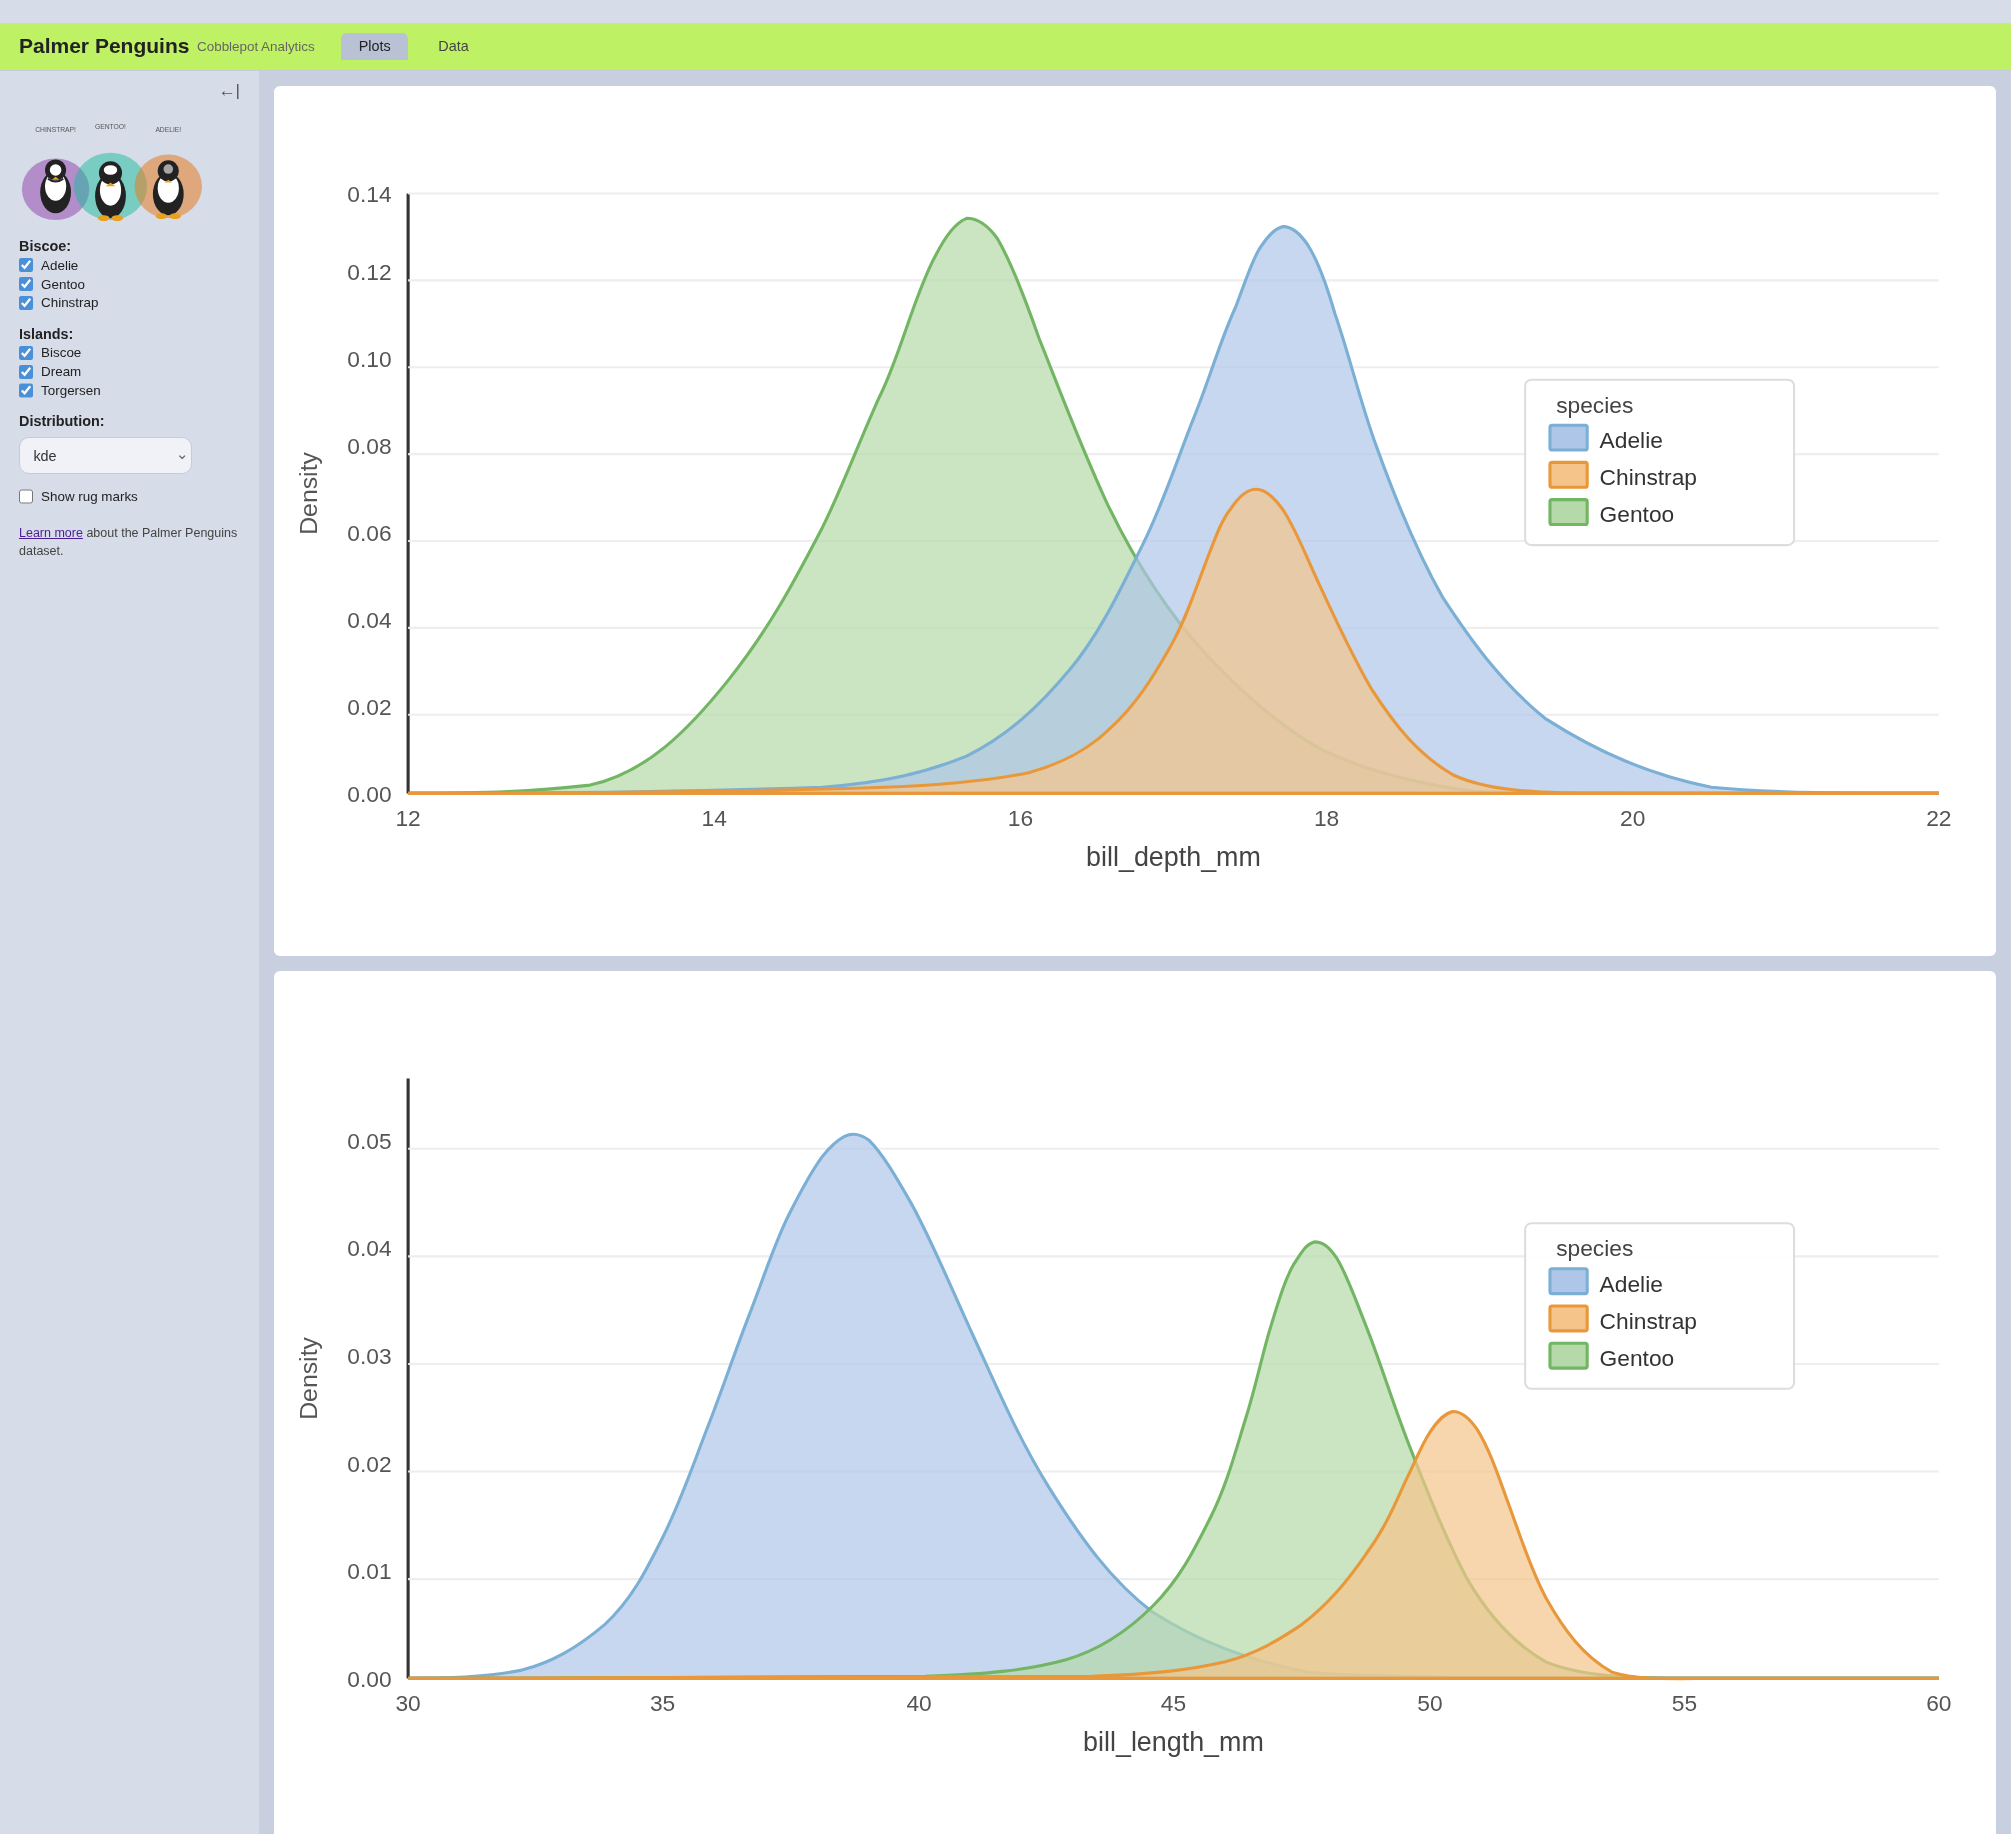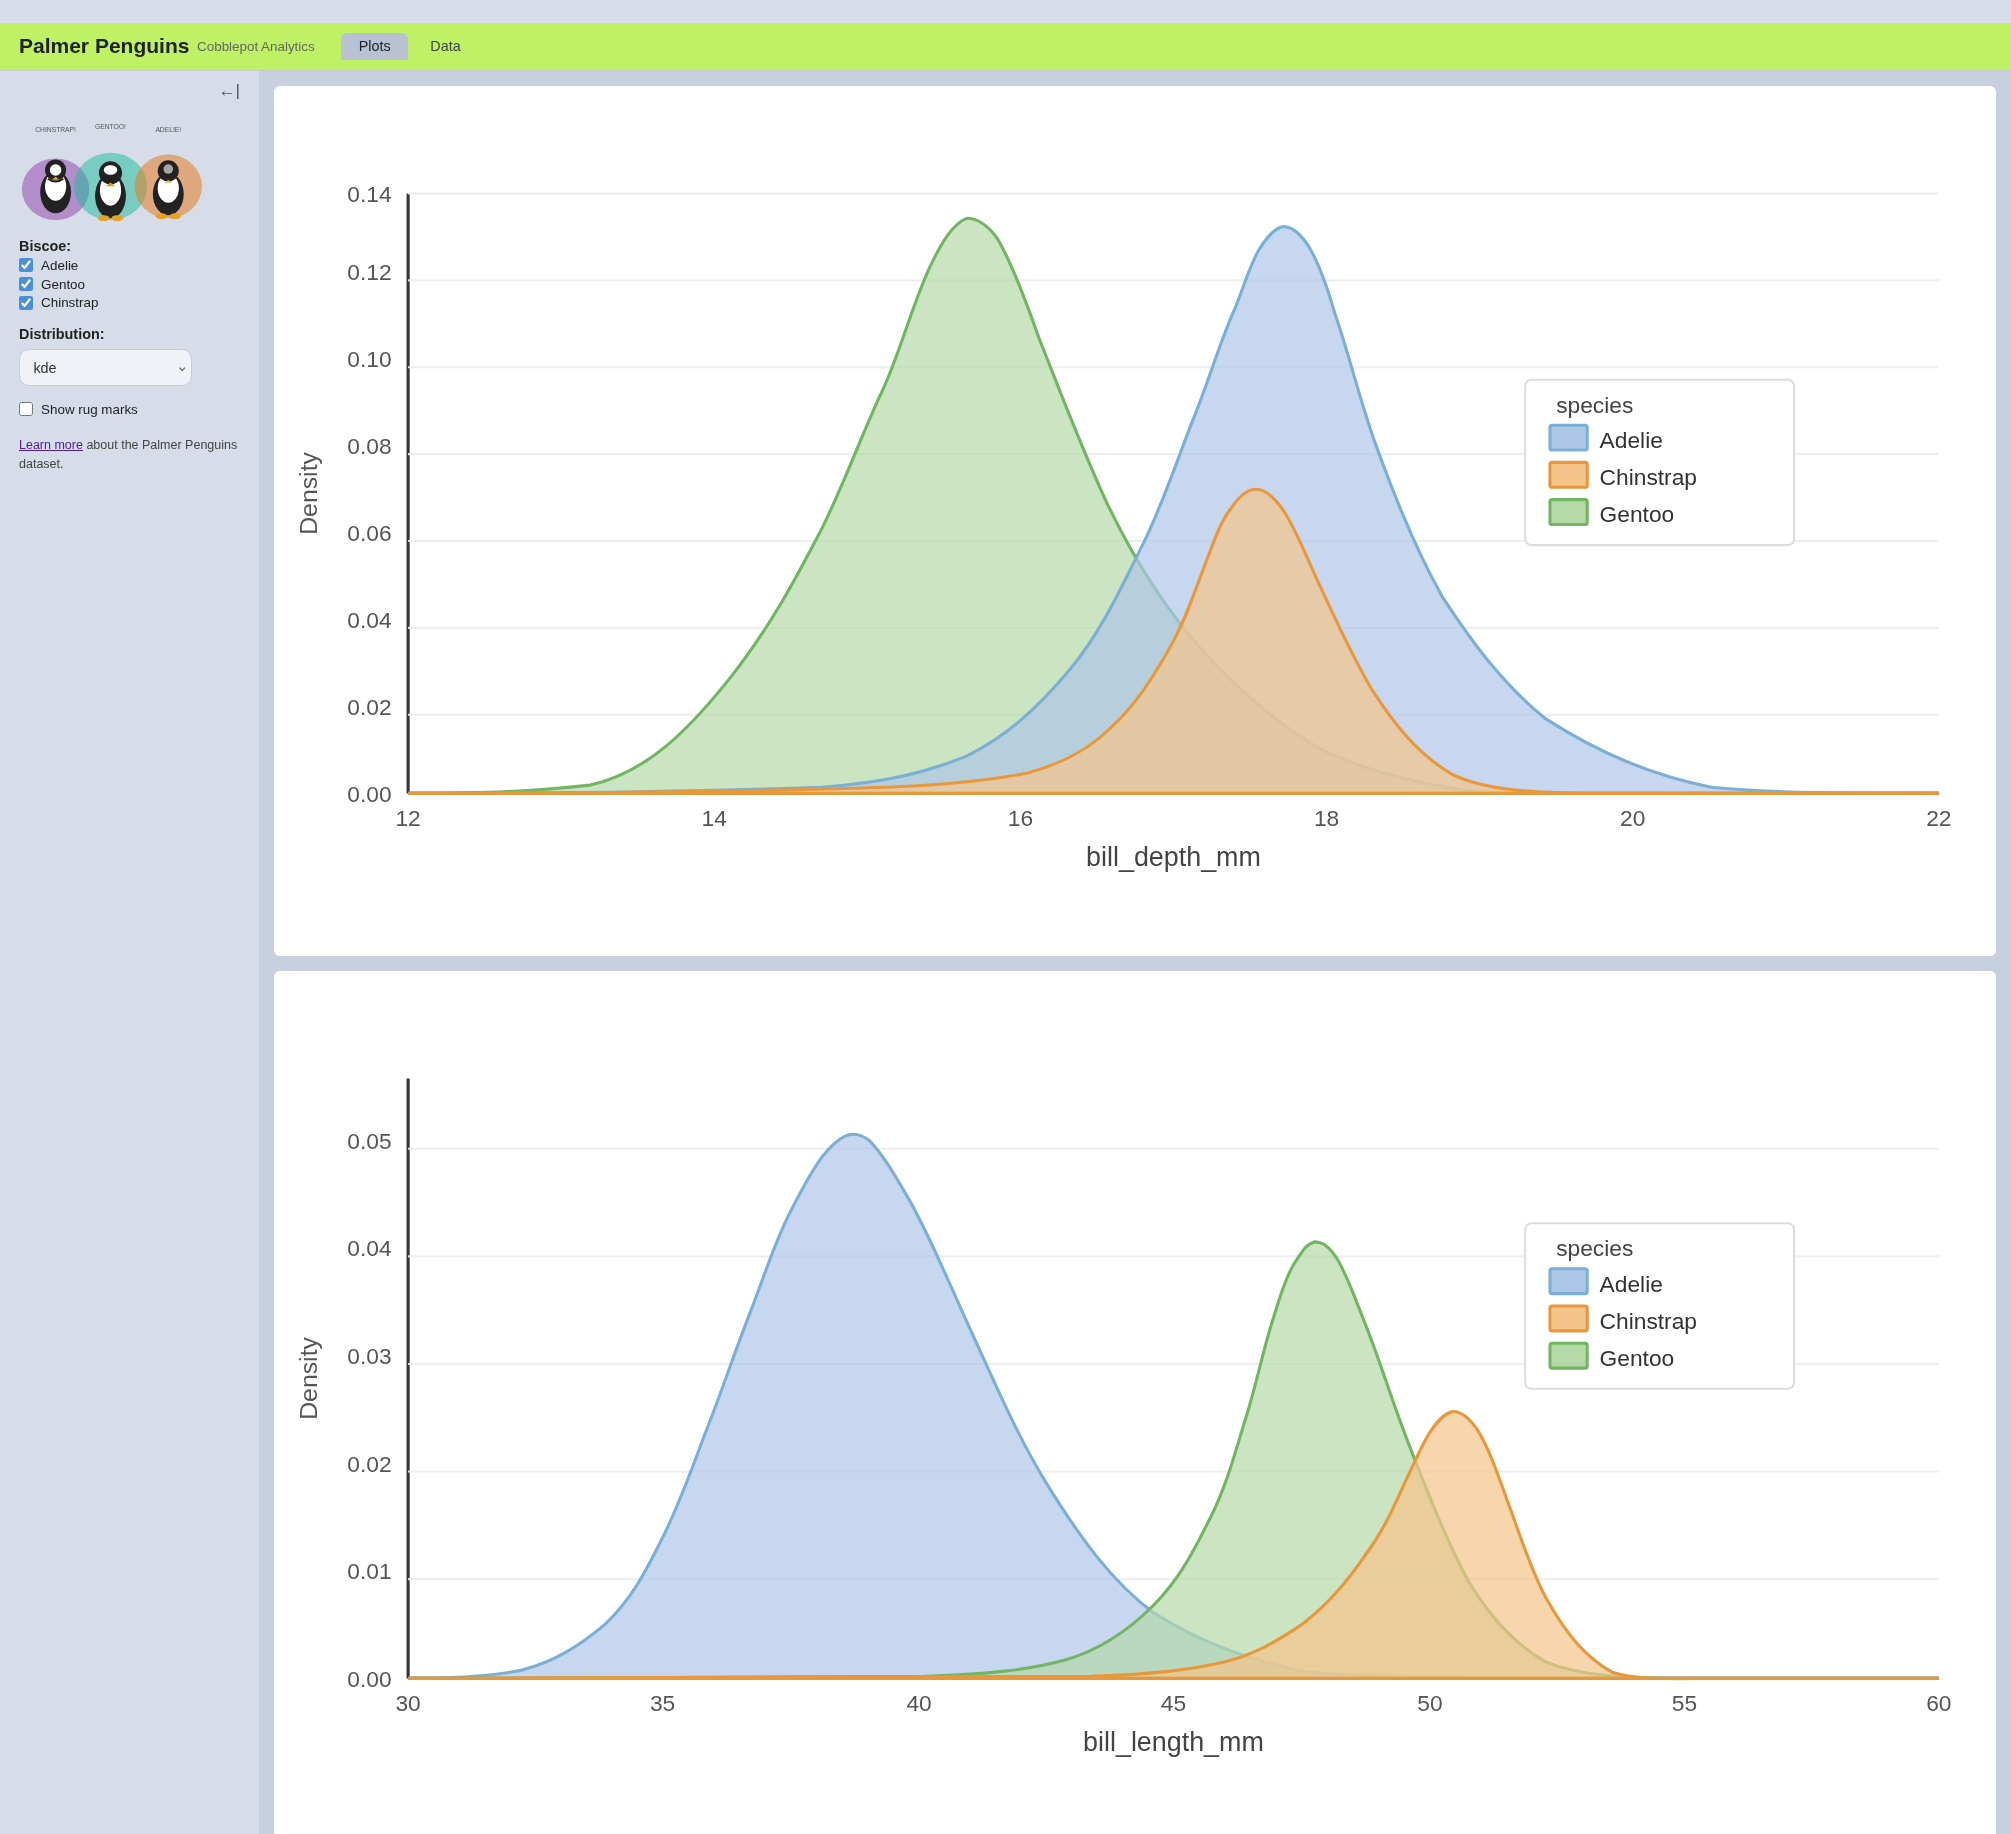--- a/index.html
+++ b/index.html
@@ -25,21 +25,21 @@
       font-weight: 700;
       color: #222;
     }
     .header-subtitle {
       font-size: 13.4px;
       color: #666;
       margin-right: 19px;
     }
     .tab-bar {
       display: flex;
-      gap: 5px;
+      gap: 13px;
     }
     .tab {
       padding: 5.8px 17.3px;
       border-radius: 5.8px 5.8px 0 0;
       font-size: 14.4px;
       cursor: pointer;
       color: #444;
       background: transparent;
       border: none;
     }
@@ -250,20 +250,32 @@
         <input type="checkbox" checked="" style=""> Adelie
       </label>
       <label class="checkbox-item">
         <input type="checkbox" checked="" style=""> Gentoo
       </label>
       <label class="checkbox-item">
         <input type="checkbox" checked="" style=""> Chinstrap
       </label>
     </div>
 
+    <div>
+      <div class="section-label">Islands:</div>
+      <label class="checkbox-item">
+        <input type="checkbox" checked="" style=""> Biscoe
+      </label>
+      <label class="checkbox-item">
+        <input type="checkbox" checked="" style=""> Dream
+      </label>
+      <label class="checkbox-item">
+        <input type="checkbox" checked="" style=""> Torgersen
+      </label>
+    </div>
 
     <div>
       <div class="section-label">Distribution:</div>
       <div class="select-wrapper">
         <select class="distribution-select">
           <option value="kde">kde</option>
           <option value="histogram">histogram</option>
           <option value="ecdf">ecdf</option>
         </select>
       </div>

